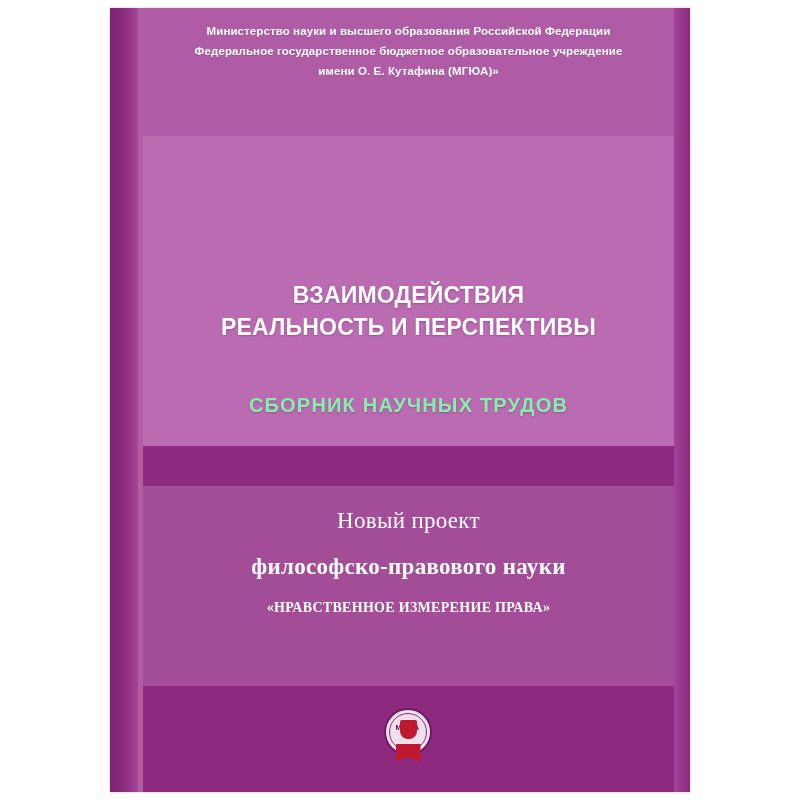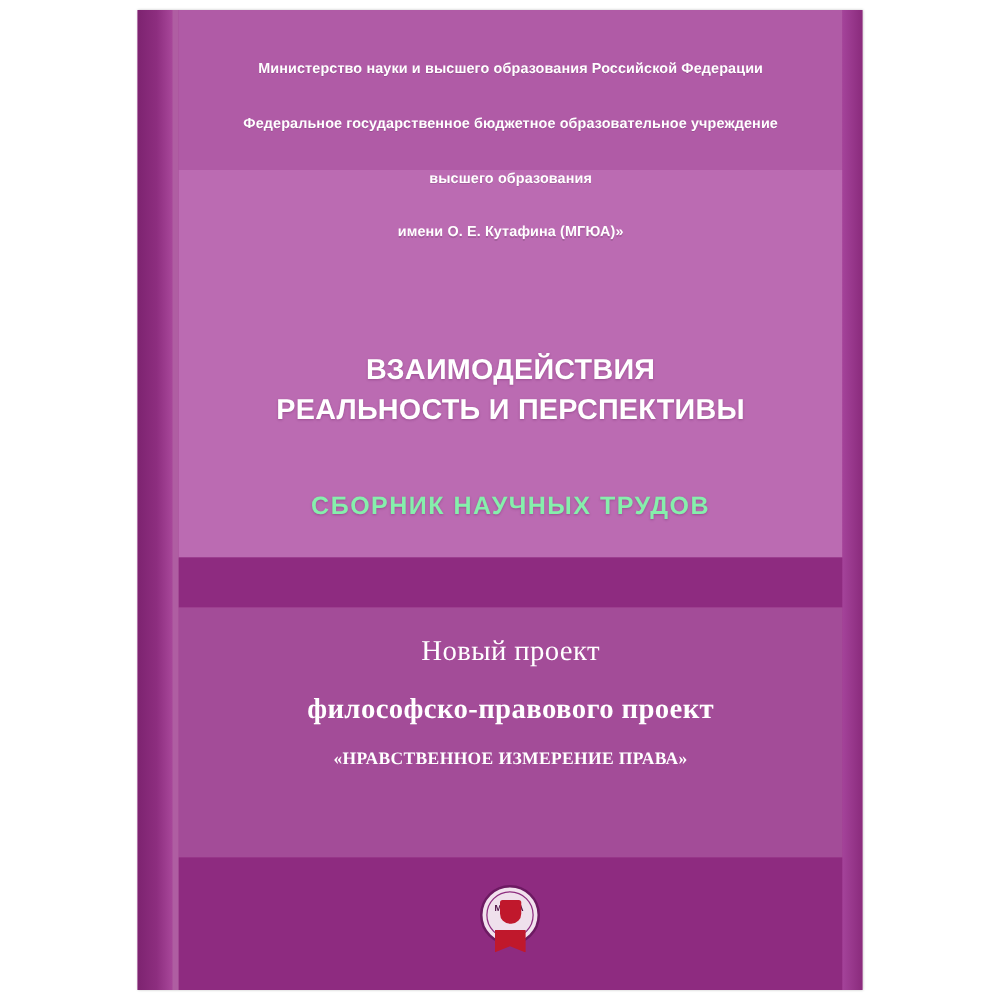--- a/index.html
+++ b/index.html
@@ -117,21 +117,21 @@
     right: 30px;
     top: 14px;
     text-align: center;
     color: #ffffff;
     font-size: 11.5px;
     font-weight: bold;
     line-height: 1.72;
     letter-spacing: 0.1px;
     text-shadow: 0 1px 0 rgba(0,0,0,0.12);
   }
-  .publisher div { white-space: nowrap; margin-top: 24px; }
+  .publisher div { white-space: nowrap; }
 
   .title-main {
     position: absolute;
     left: 20px;
     right: 20px;
     top: 150px;
     text-align: center;
     color: #ffffff;
     font-size: 40px;
     font-weight: bold;
@@ -270,35 +270,34 @@
     <div class="band-project"></div>
     <div class="band-bottom"></div>
 
     <div class="right-edge"></div>
 
     <div class="content">
 
       <div class="publisher">
         <div>Министерство науки и высшего образования Российской Федерации</div>
         <div>Федеральное государственное бюджетное образовательное учреждение</div>
-        <div>высшего образования</div>
         <div>имени О. Е. Кутафина (МГЮА)»</div>
       </div>
 
 
       <div class="title-sub">
         <div>ВЗАИМОДЕЙСТВИЯ</div>
         <div>РЕАЛЬНОСТЬ И ПЕРСПЕКТИВЫ</div>
       </div>
 
       <div class="collection">СБОРНИК НАУЧНЫХ ТРУДОВ</div>
 
       <div class="project">
         <div class="p1">Новый проект</div>
-        <div class="p2">философско-правового проект</div>
+        <div class="p2">философско-правового науки</div>
         <div class="p3">«НРАВСТВЕННОЕ ИЗМЕРЕНИЕ ПРАВА»</div>
       </div>
 
       <div class="logo">
         <div class="ring"></div>
         <div class="inner"></div>
         <div class="mark">МГЮА</div>
         <div class="shield"></div>
         <div class="ribbon"></div>
       </div>

